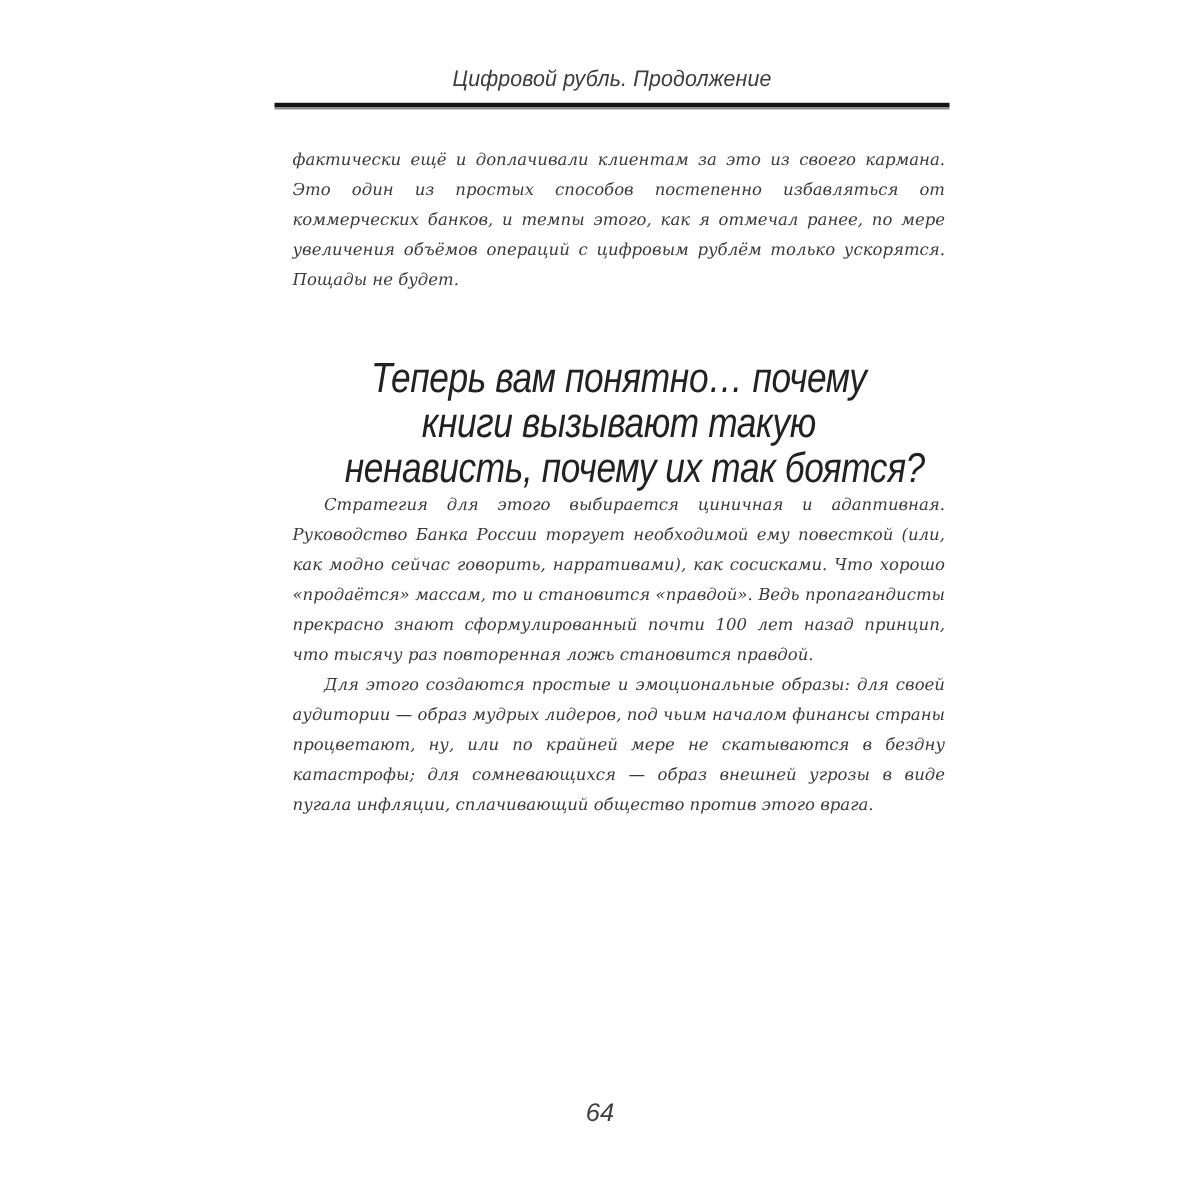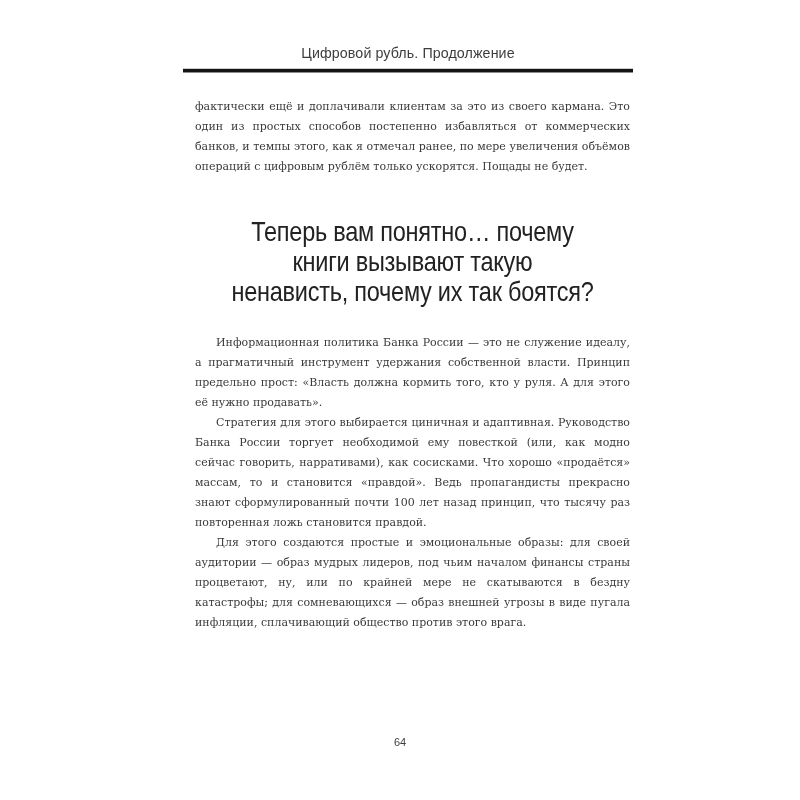--- a/index.html
+++ b/index.html
@@ -5,20 +5,21 @@
   * { margin: 0; padding: 0; box-sizing: border-box; }
   html, body { background: #ffffff; }
 
   .page {
     position: relative;
     width: 800px;
     height: 800px;
     background: var(--background, #ffffff);
     overflow: hidden;
     font-family: "DejaVu Serif", serif;
+    font-style: italic;
   }
 
   .column {
     position: absolute;
     left: 183px;
     top: 0;
     width: 450px;
     padding-top: 45px;
   }
 
@@ -76,21 +77,21 @@
     white-space: nowrap;
   }
 
   .page-number {
     position: absolute;
     left: 0;
     right: 0;
     top: 733px;
     text-align: center;
     font-family: "Liberation Sans", sans-serif;
-    font-size: 11px;
+    font-size: 17px;
     line-height: 18px;
     color: var(--page-number-text, #3f3f3f);
   }
 </style>
 </head>
 <body>
 
 <div class="page">
 
   <div class="column">
@@ -102,21 +103,20 @@
     <div class="page-body">
 
       <p class="para-first">фактически ещё и доплачивали клиентам за это из своего кармана. Это один из простых способов постепенно избавляться от коммерческих банков, и темпы этого, как я отмечал ранее, по мере увеличения объёмов операций с цифровым рублём только ускорятся. Пощады не будет.</p>
 
       <div class="section-heading">
         <div>Теперь вам понятно… почему</div>
         <div>книги вызывают такую</div>
         <div>ненависть, почему их так боятся?</div>
       </div>
 
-      <p class="para-indent para-after-heading">Информационная политика Банка России — это не служение идеалу, а прагматичный инструмент удержания собственной власти. Принцип предельно прост: «Власть должна кормить того, кто у руля. А для этого её нужно продавать».</p>
 
       <p class="para-indent">Стратегия для этого выбирается циничная и адаптивная. Руководство Банка России торгует необходимой ему повесткой (или, как модно сейчас говорить, нарративами), как сосисками. Что хорошо «продаётся» массам, то и становится «правдой». Ведь пропагандисты прекрасно знают сформулированный почти 100 лет назад принцип, что тысячу раз повторенная ложь становится правдой.</p>
 
       <p class="para-indent">Для этого создаются простые и эмоциональные образы: для своей аудитории — образ мудрых лидеров, под чьим началом финансы страны процветают, ну, или по крайней мере не скатываются в бездну катастрофы; для сомневающихся — образ внешней угрозы в виде пугала инфляции, сплачивающий общество против этого врага.</p>
 
     </div>
   </div>
 
   <div class="page-number">64</div>
 

